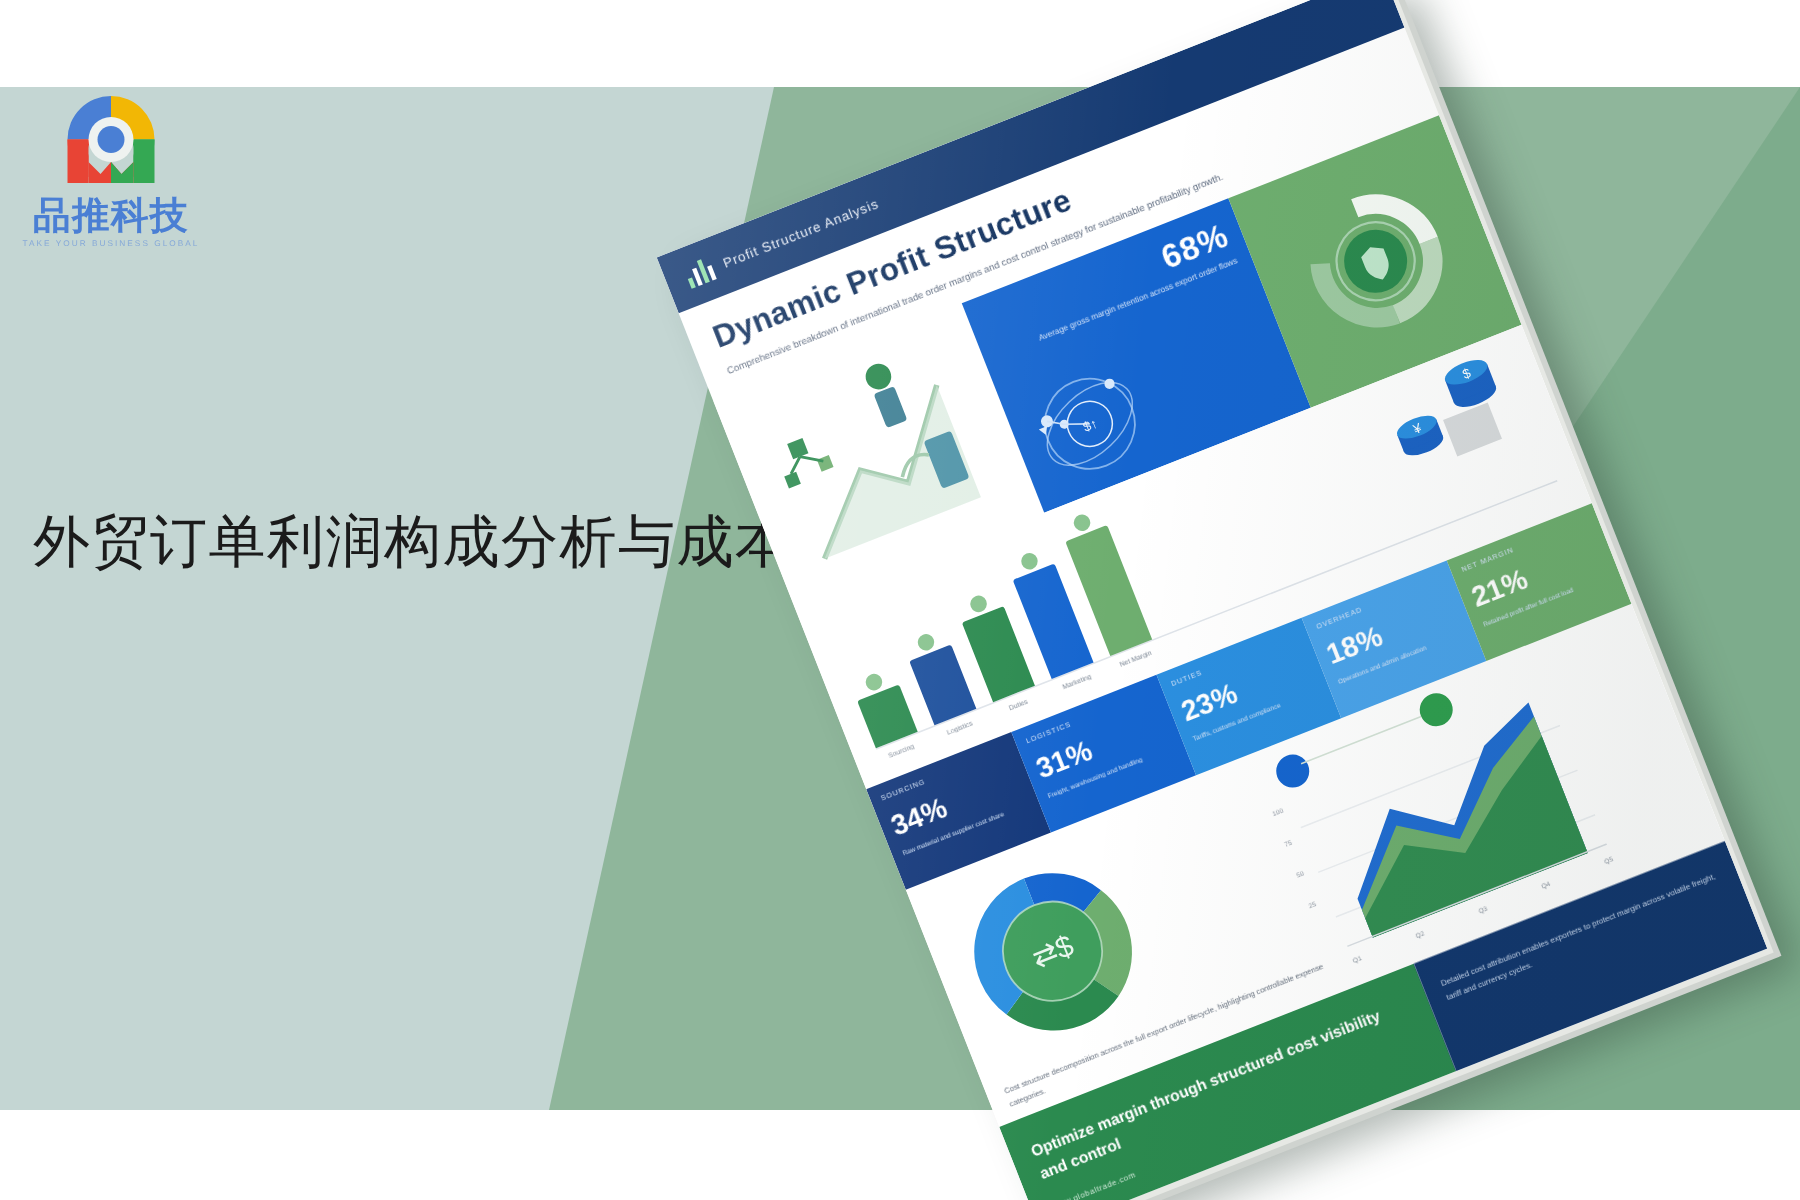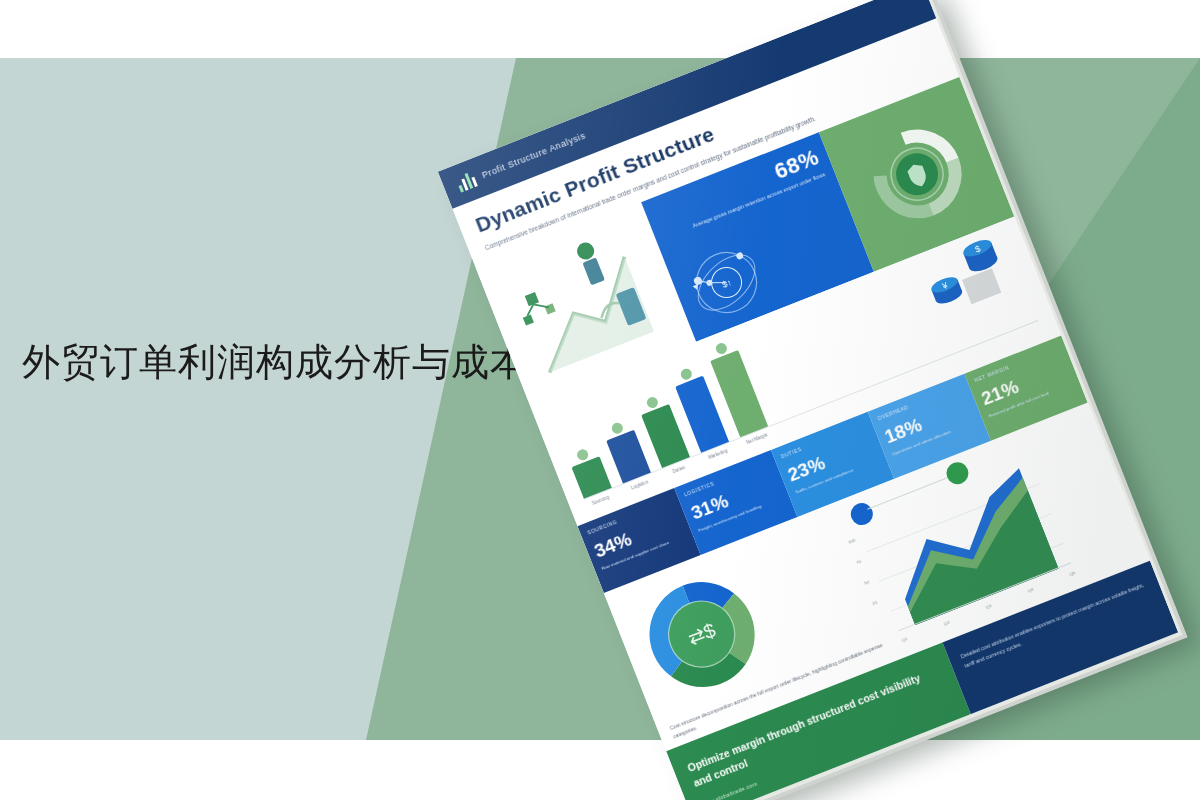--- a/index.html
+++ b/index.html
@@ -317,20 +317,38 @@
 </head>
 <body>
 
 <div id="stage">
 
   <div class="bg-band">
     <div class="bg-diagonal"></div>
     <div class="bg-diagonal-2"></div>
   </div>
 
+  <div class="logo-wrap">
+    <div class="logo-mark">
+      <svg viewBox="0 0 74 74" width="74" height="74">
+        <path d="M37 8 A29 29 0 0 1 66 37 L50 37 A13 13 0 0 0 37 24 Z" fill="#f2b705"></path>
+        <path d="M37 8 A29 29 0 0 0 8 37 L24 37 A13 13 0 0 1 37 24 Z" fill="#4a7fd4"></path>
+        <path d="M8 37 A29 29 0 0 0 22 62 L22 48 A13 13 0 0 1 24 37 Z" fill="#e84435"></path>
+        <path d="M66 37 A29 29 0 0 1 52 62 L52 48 A13 13 0 0 0 50 37 Z" fill="#34a853"></path>
+        <path d="M8 37 L8 66 L22 66 L22 37 Z" fill="#e84435"></path>
+        <path d="M52 37 L52 66 L66 66 L66 37 Z" fill="#34a853"></path>
+        <path d="M22 66 L22 52 L30 60 L37 52 L44 60 L52 52 L52 66 Z" fill="#e84435"></path>
+        <path d="M37 52 L44 60 L52 52 L52 66 L37 66 Z" fill="#34a853"></path>
+        <circle cx="37" cy="37" r="15" fill="#eef2f0"></circle>
+        <circle cx="37" cy="37" r="9" fill="#4a7fd4"></circle>
+      </svg>
+    </div>
+    <div class="logo-cn">品推科技</div>
+    <div class="logo-tag">TAKE YOUR BUSINESS GLOBAL</div>
+  </div>
 
   <div class="headline">
     <span class="l">外贸订单利润构成分析与成本</span>
   </div>
 
   <div class="poster-shell">
     <div class="poster-stack"></div>
     <div class="poster-stack2"></div>
 
     <div class="poster">

